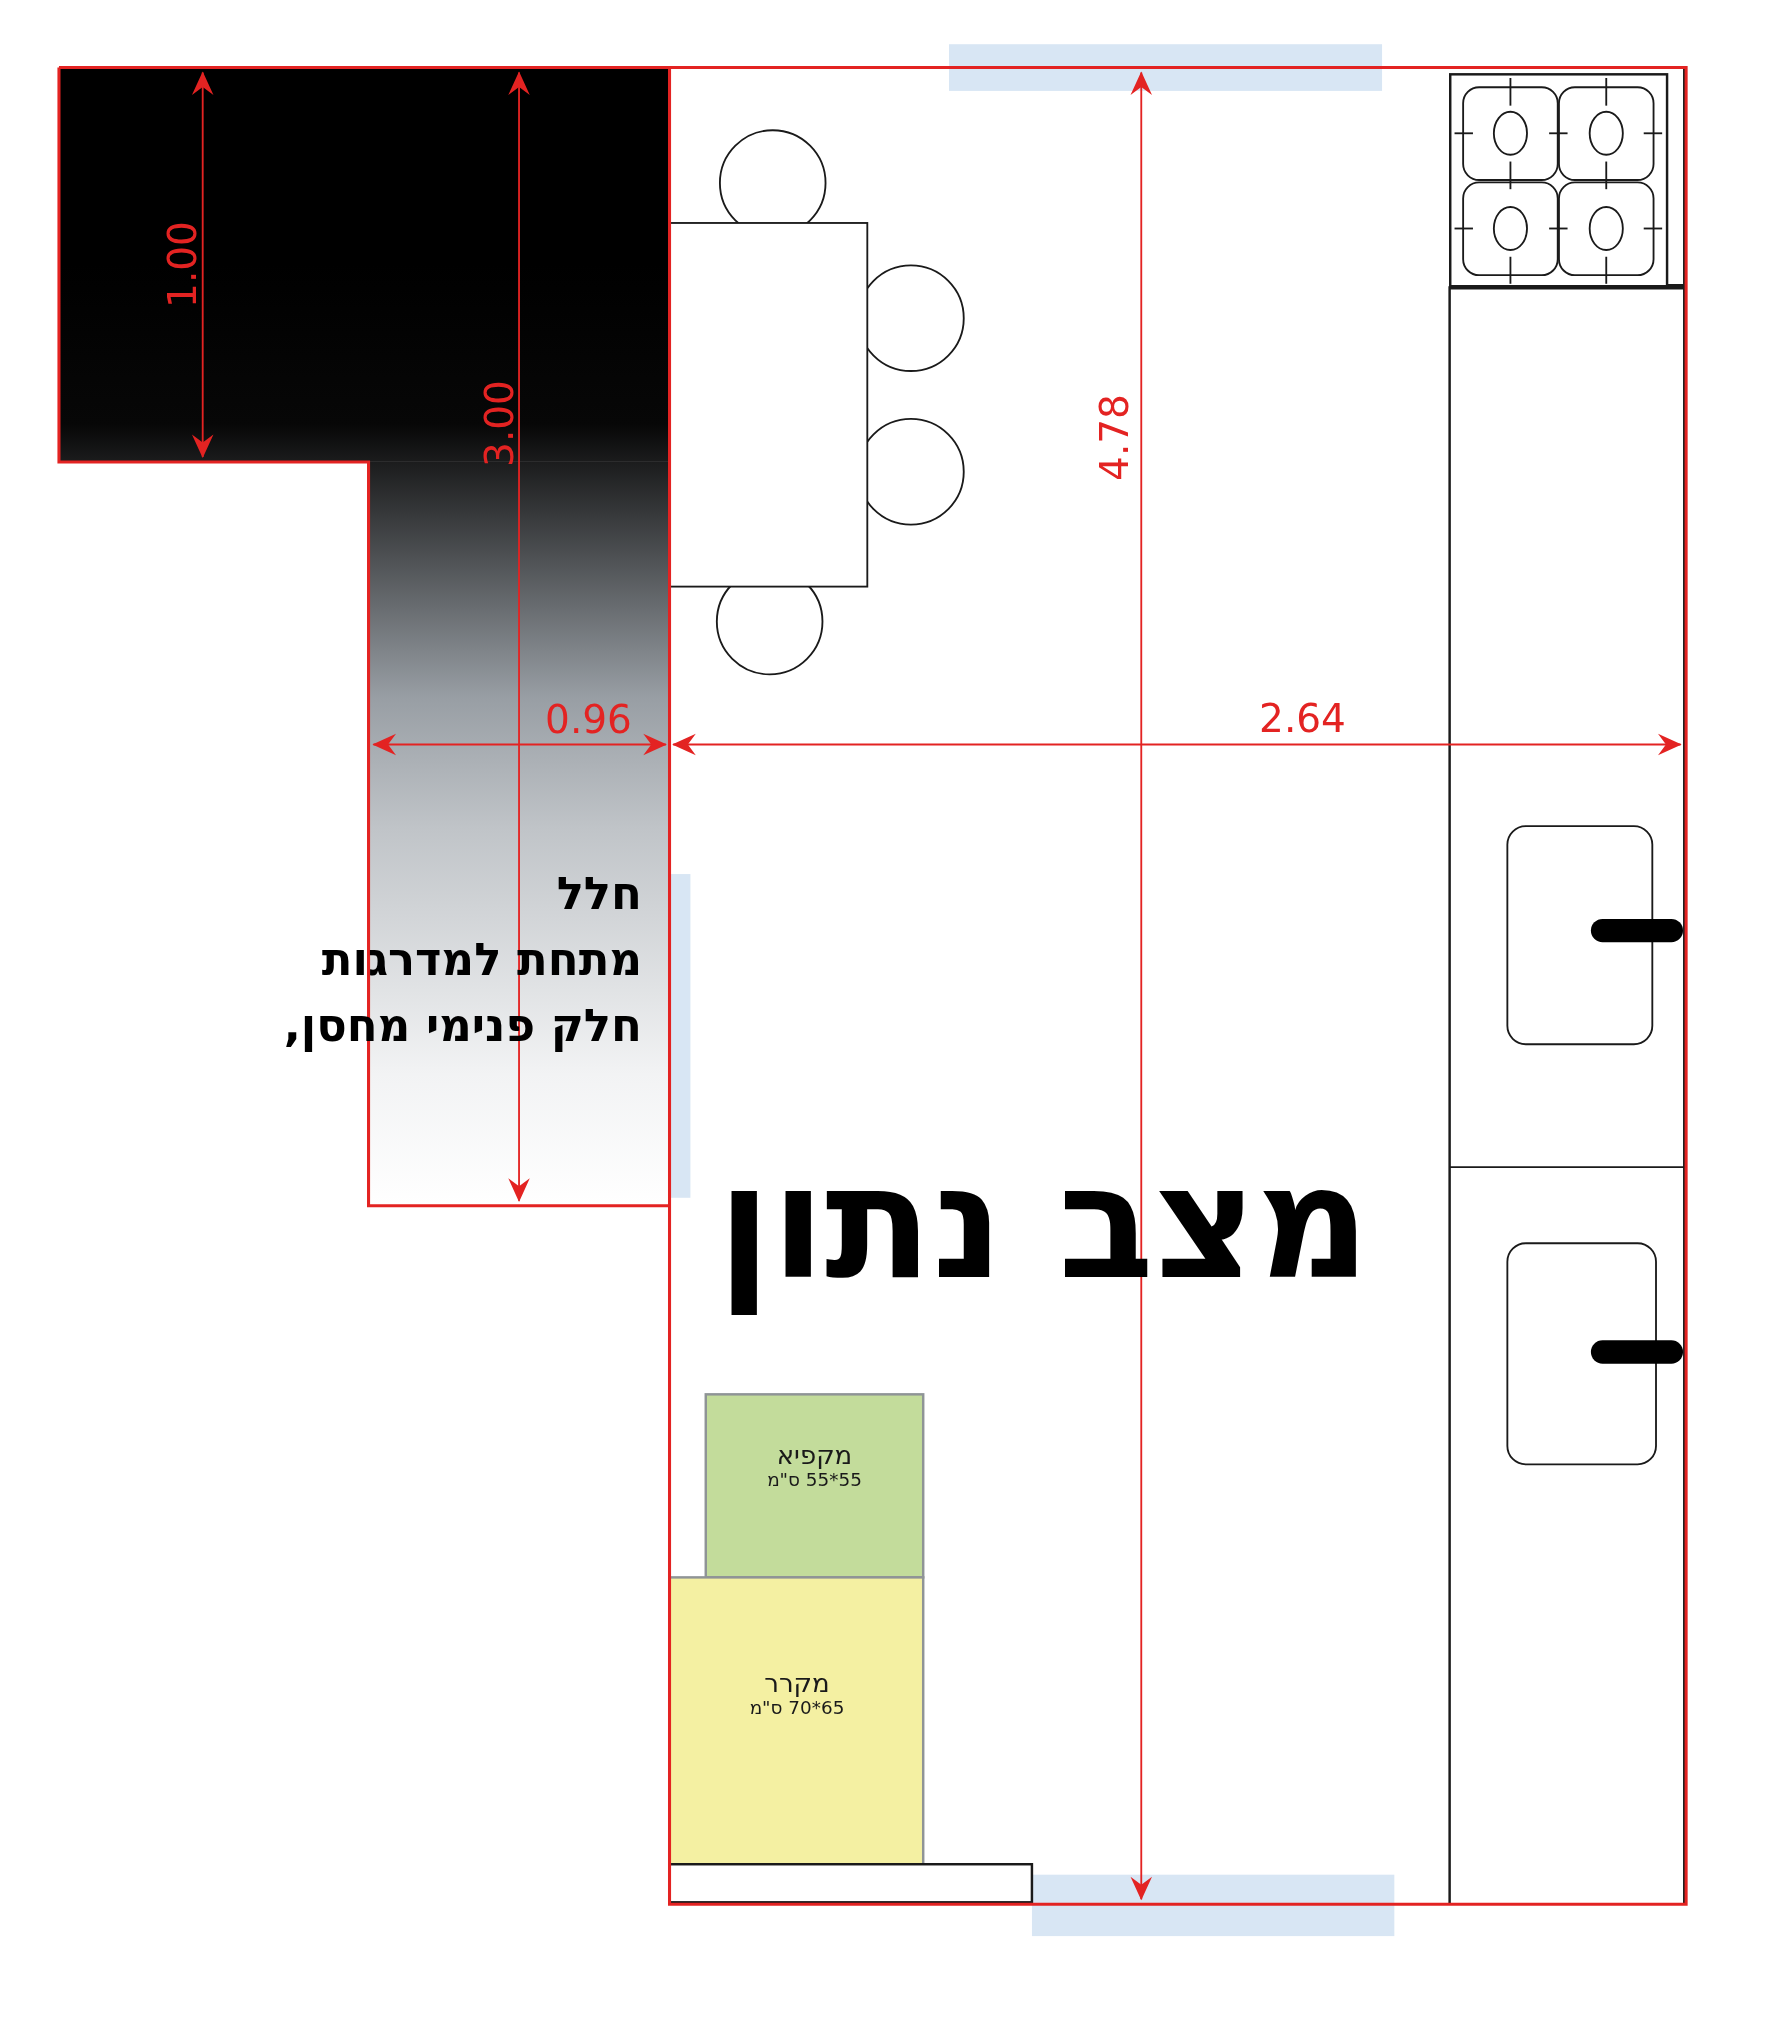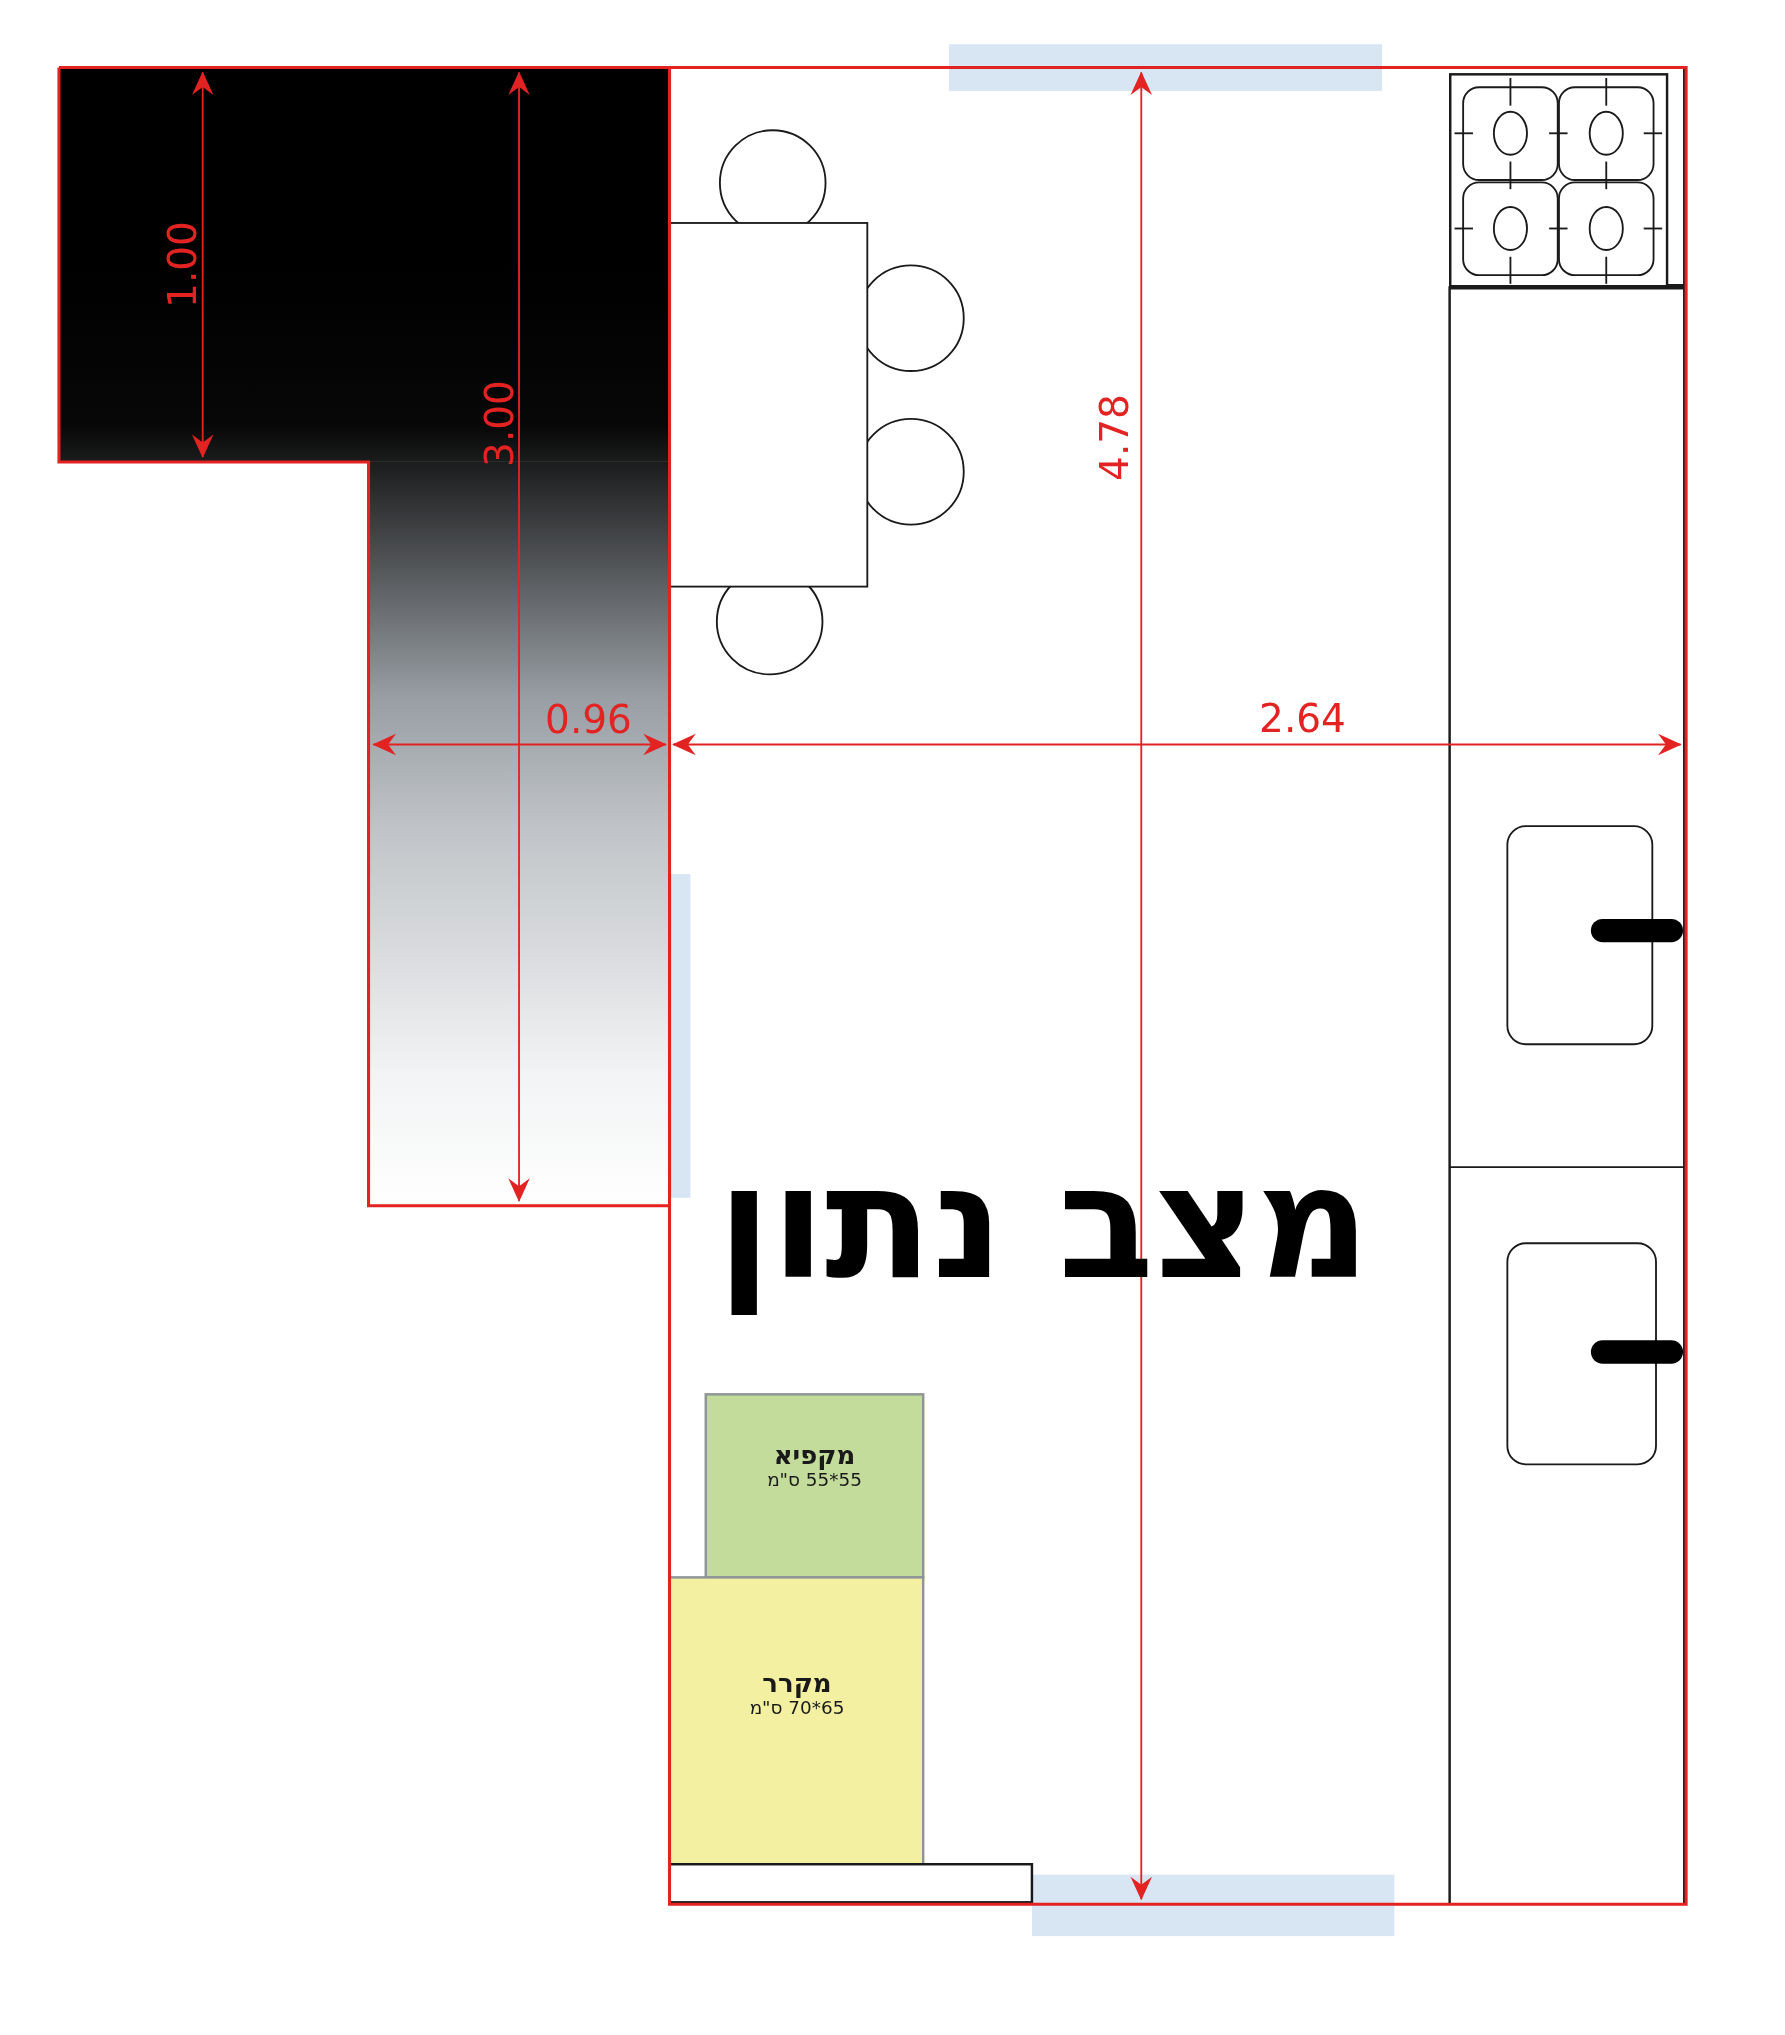--- a/index.html
+++ b/index.html
@@ -7,21 +7,21 @@
   #stage{position:relative;width:1785px;height:2035px;background:#fff;overflow:hidden;}
   #plan-svg{position:absolute;left:0;top:0;}
   .txt{position:absolute;white-space:nowrap;}
   .dim-label{color:#e32322;font-size:39px;line-height:39px;width:135px;text-align:center;}
   .dim-label.vert{transform:rotate(-90deg);transform-origin:center center;}
   .note-block{left:369px;top:861px;width:273px;direction:rtl;text-align:right;
               font-size:45px;line-height:66px;font-weight:700;color:#000;}
   .big-title{left:768px;top:1144px;width:602px;text-align:center;direction:rtl;
              font-size:157px;line-height:157px;font-weight:700;color:#000;}
   .appliance-label{direction:rtl;text-align:center;color:#1a1a1a;}
-  .appliance-name{font-size:26px;line-height:28px;font-weight:700;}
+  .appliance-name{font-size:26px;line-height:28px;font-weight:400;}
   .appliance-size{font-size:18.4px;line-height:22px;}
   .freezer-label{left:706px;top:1441px;width:217px;}
   .fridge-label{left:670px;top:1669px;width:254px;}
 </style>
 </head>
 <body>
 
 <div id="stage">
 
   <svg id="plan-svg" width="1785" height="2035" viewBox="0 0 2906 3313">
@@ -117,20 +117,25 @@
       <line x1="1096" y1="1212" x2="2736" y2="1212" marker-start="url(#arrow)" marker-end="url(#arrow)"></line>
     </g>
   </svg>
 
   <div class="txt dim-label vert" style="left:115px;top:245px;">1.00</div>
   <div class="txt dim-label vert" style="left:432px;top:404px;">3.00</div>
   <div class="txt dim-label vert" style="left:1047px;top:418px;">4.78</div>
   <div class="txt dim-label" style="left:521px;top:700px;">0.96</div>
   <div class="txt dim-label" style="left:1235px;top:699px;">2.64</div>
 
+  <div class="txt note-block">
+    <div>חלל</div>
+    <div>מתחת למדרגות</div>
+    <div>חלק פנימי מחסן,</div>
+  </div>
 
   <div class="txt big-title">מצב נתון</div>
 
   <div class="txt appliance-label freezer-label">
     <div class="appliance-name">מקפיא</div>
     <div class="appliance-size">55*55 ס"מ</div>
   </div>
   <div class="txt appliance-label fridge-label">
     <div class="appliance-name">מקרר</div>
     <div class="appliance-size">65*70 ס"מ</div>

